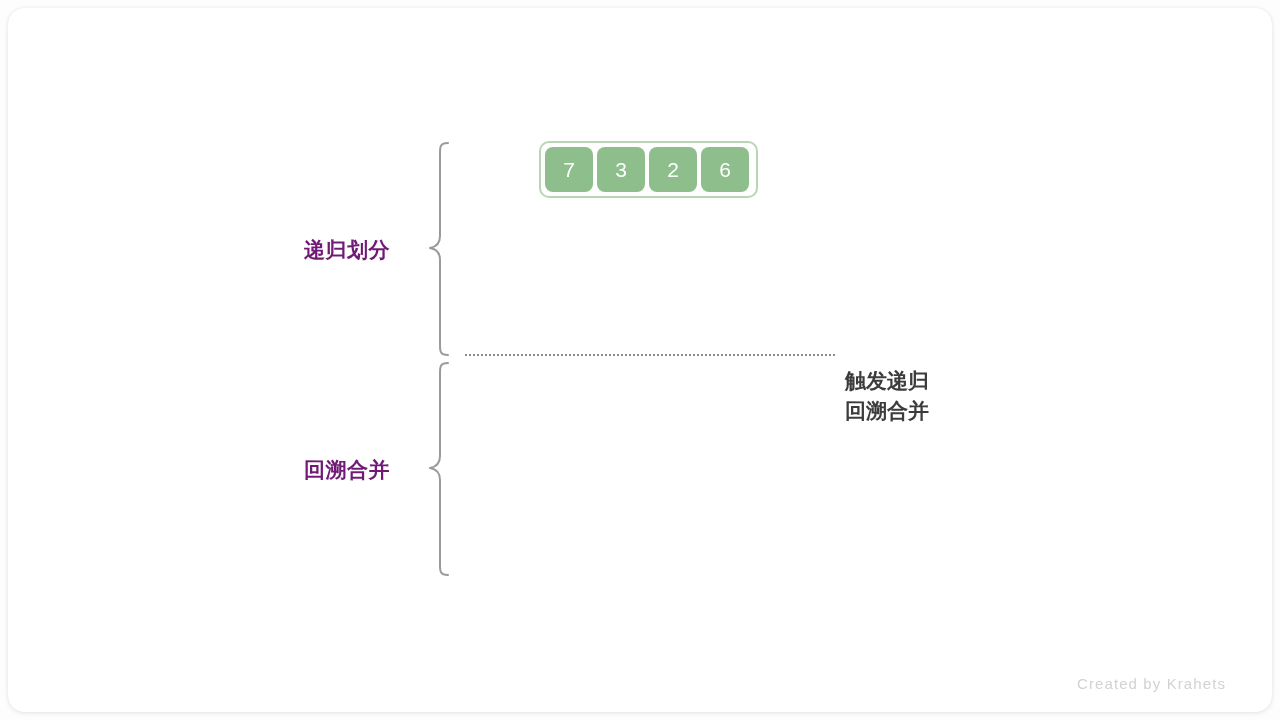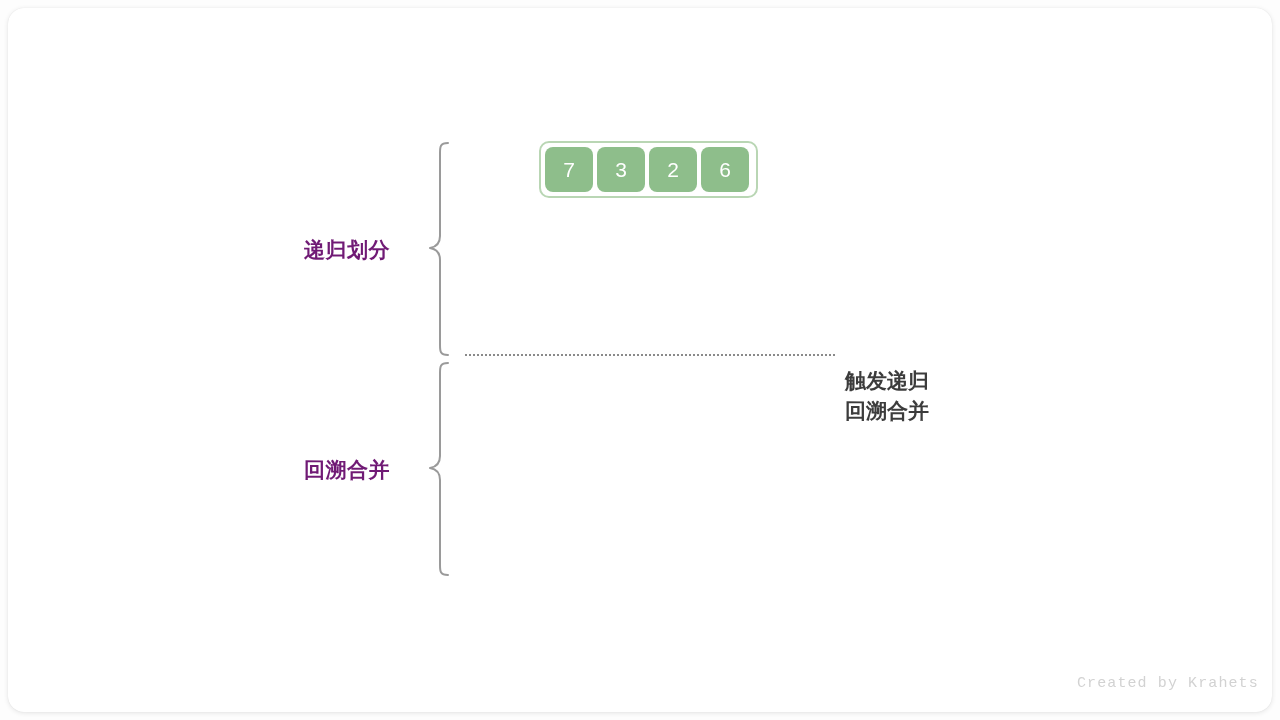--- a/index.html
+++ b/index.html
@@ -113,21 +113,21 @@
 
   
   .watermark {
     position: absolute;
     left: 1077px;
     top: 675px;
     color: #d2d2d2;
     font-size: 15px;
     letter-spacing: 1.1px;
     white-space: nowrap;
-    font-family: Liberation Mono, monospace;
+    font-family: Liberation Sans, sans-serif;
   }
 </style>
 </head>
 <body>
 
 <div id="canvas">
   <div class="card"></div>
 
   <div class="array-container">
     <div class="array-cells">

